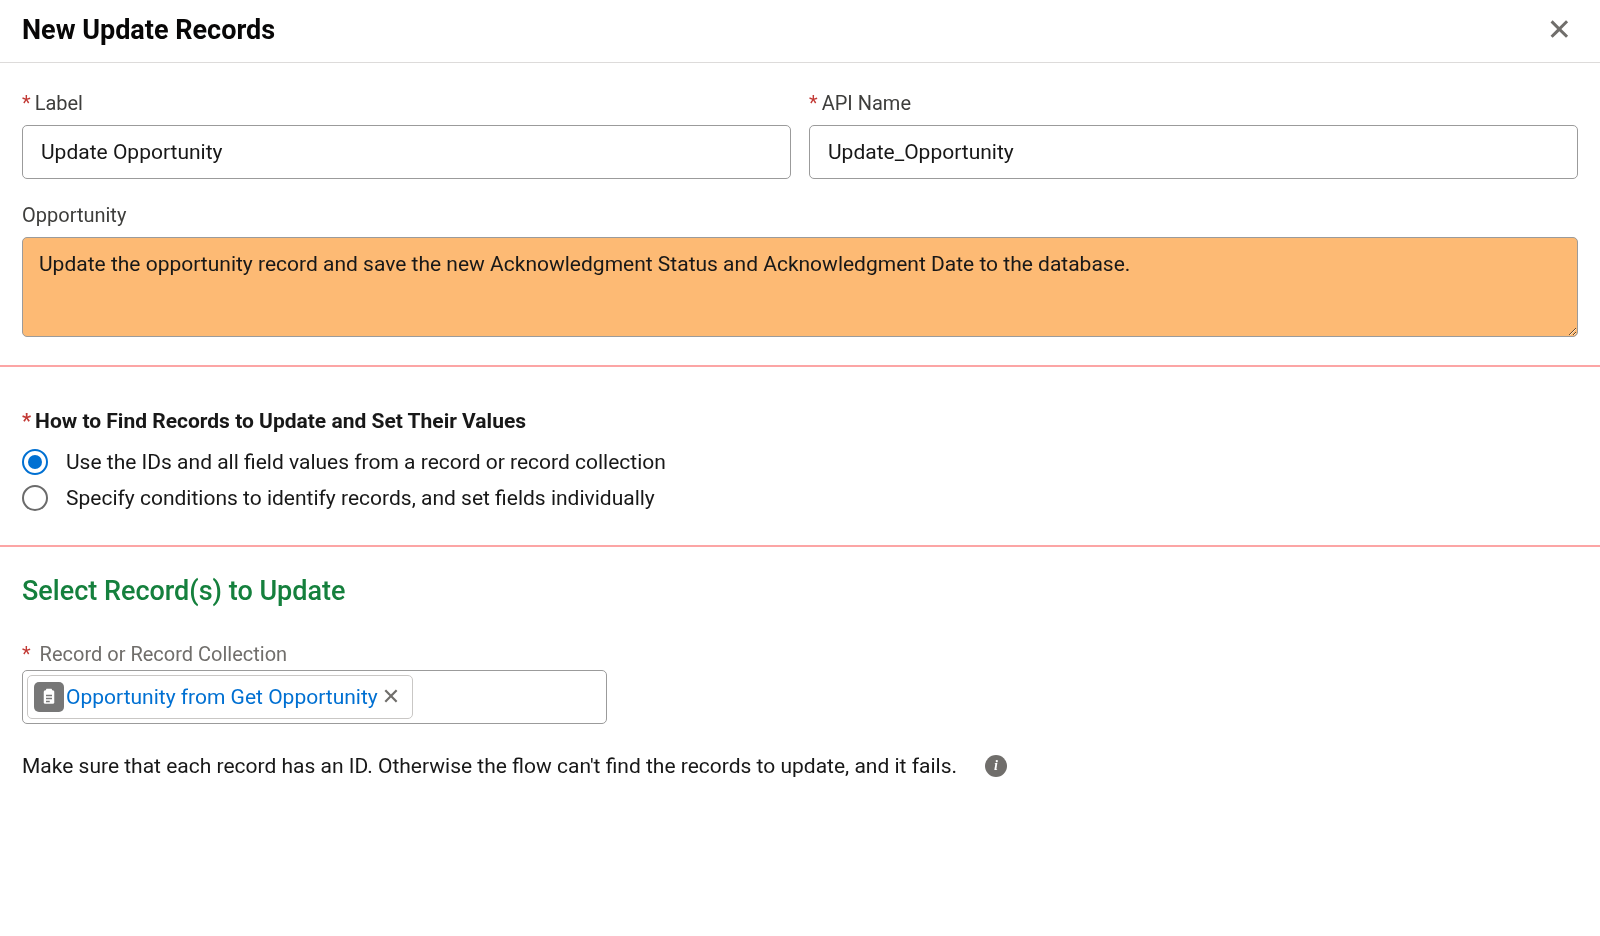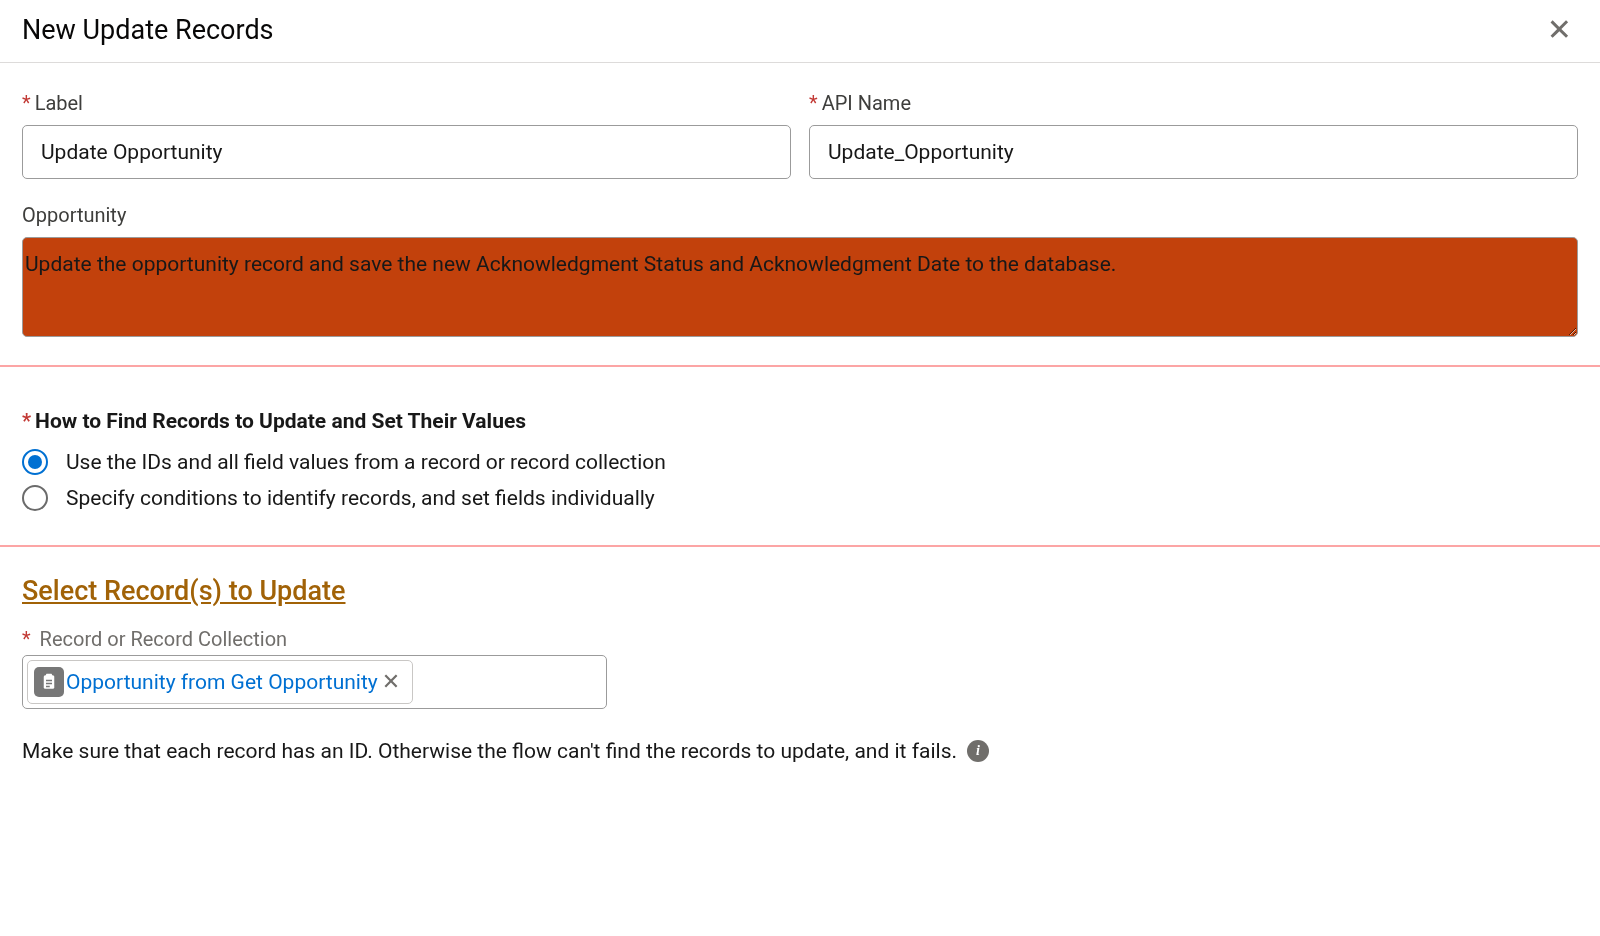--- a/index.html
+++ b/index.html
@@ -14,21 +14,21 @@
   }
   .modal-header {
     display: flex;
     justify-content: space-between;
     align-items: center;
     padding: 14px 22px 16px 22px;
     border-bottom: 1px solid #dddbda;
   }
   .modal-title {
     font-size: 27px;
-    font-weight: 400;
+    font-weight: 700;
     color: #080707;
   }
   .close-btn {
     background: none;
     border: none;
     font-size: 30px;
     font-weight: 300;
     color: #706e6b;
     cursor: pointer;
     padding: 0 6px;
@@ -62,28 +62,28 @@
     padding: 14px 18px;
     font-size: 21px;
     color: #181818;
     font-family: inherit;
     width: 100%;
     background: #fff;
   }
   .textarea {
     border: 1px solid #9b9b9b;
     border-radius: 5px;
-    padding: 14px 2px;
+    padding: 14px 16px;
     font-size: 21px;
     color: #181818;
     font-family: inherit;
     width: 100%;
     resize: both;
     min-height: 100px;
-    background: #c2410c;
+    background: #fdba74;
   }
   .desc-block { margin-top: 24px; }
   .question-label {
     font-size: 21px;
     font-weight: 700;
     color: #181818;
     margin-bottom: 16px;
     margin-top: 14px;
   }
   .radio-row {
@@ -112,23 +112,22 @@
     border-radius: 50%;
     background: #0070d2;
   }
   .radio-label {
     font-size: 21px;
     color: #181818;
   }
   .section-heading {
     font-size: 27px;
     font-weight: 500;
-    color: #a16207;
-    margin: 0 0 20px 0;
-    text-decoration: underline;
+    color: #15803d;
+    margin: 0 0 35px 0;
   }
   .pill-input-wrap {
     border: 1px solid #9b9b9b;
     border-radius: 5px;
     padding: 4px;
     width: 585px;
     max-width: 100%;
     display: inline-flex;
     align-items: center;
   }
@@ -162,21 +161,21 @@
     cursor: pointer;
     padding: 0 2px;
     line-height: 1;
   }
   .help-text {
     font-size: 21px;
     color: #181818;
     margin-top: 30px;
     display: flex;
     align-items: center;
-    gap: 10px;
+    gap: 28px;
   }
   .info-icon {
     width: 22px;
     height: 22px;
     border-radius: 50%;
     background: #706e6b;
     color: #fff;
     font-size: 14px;
     font-weight: 700;
     display: inline-flex;

